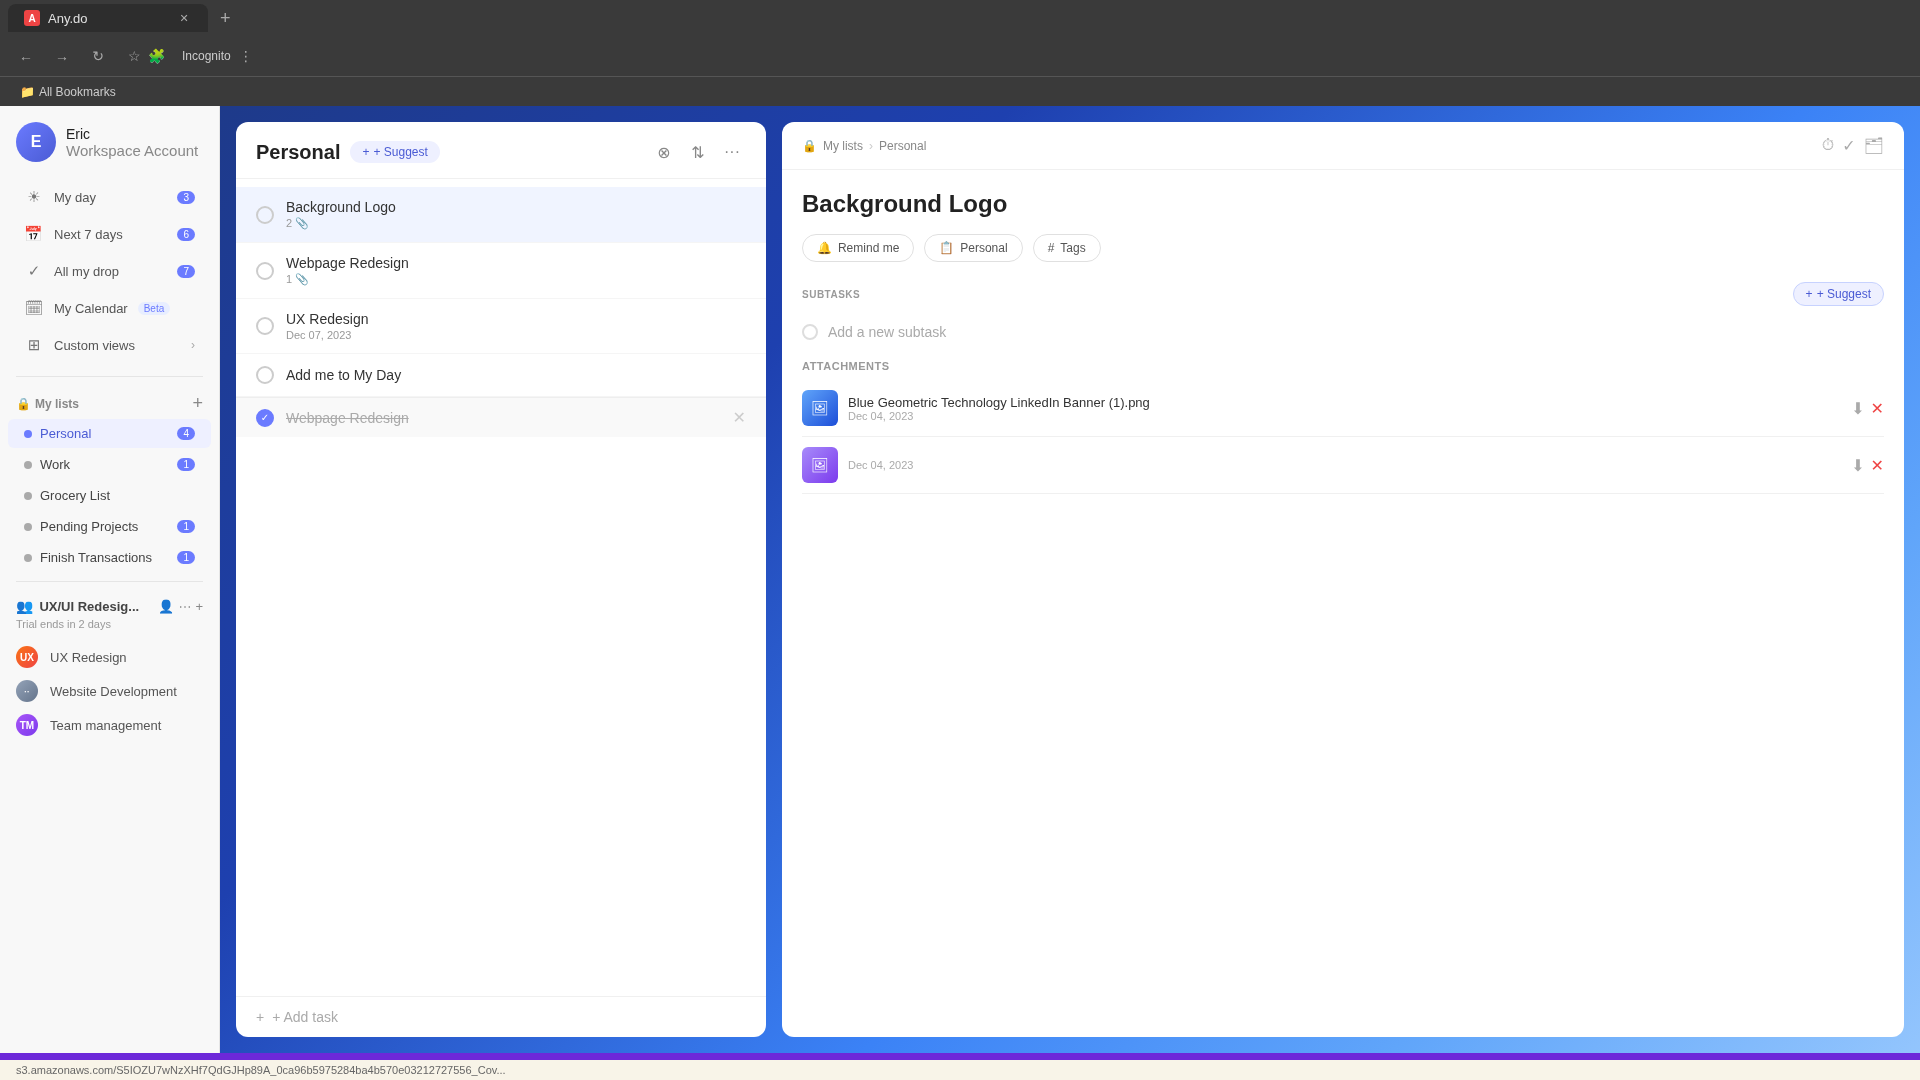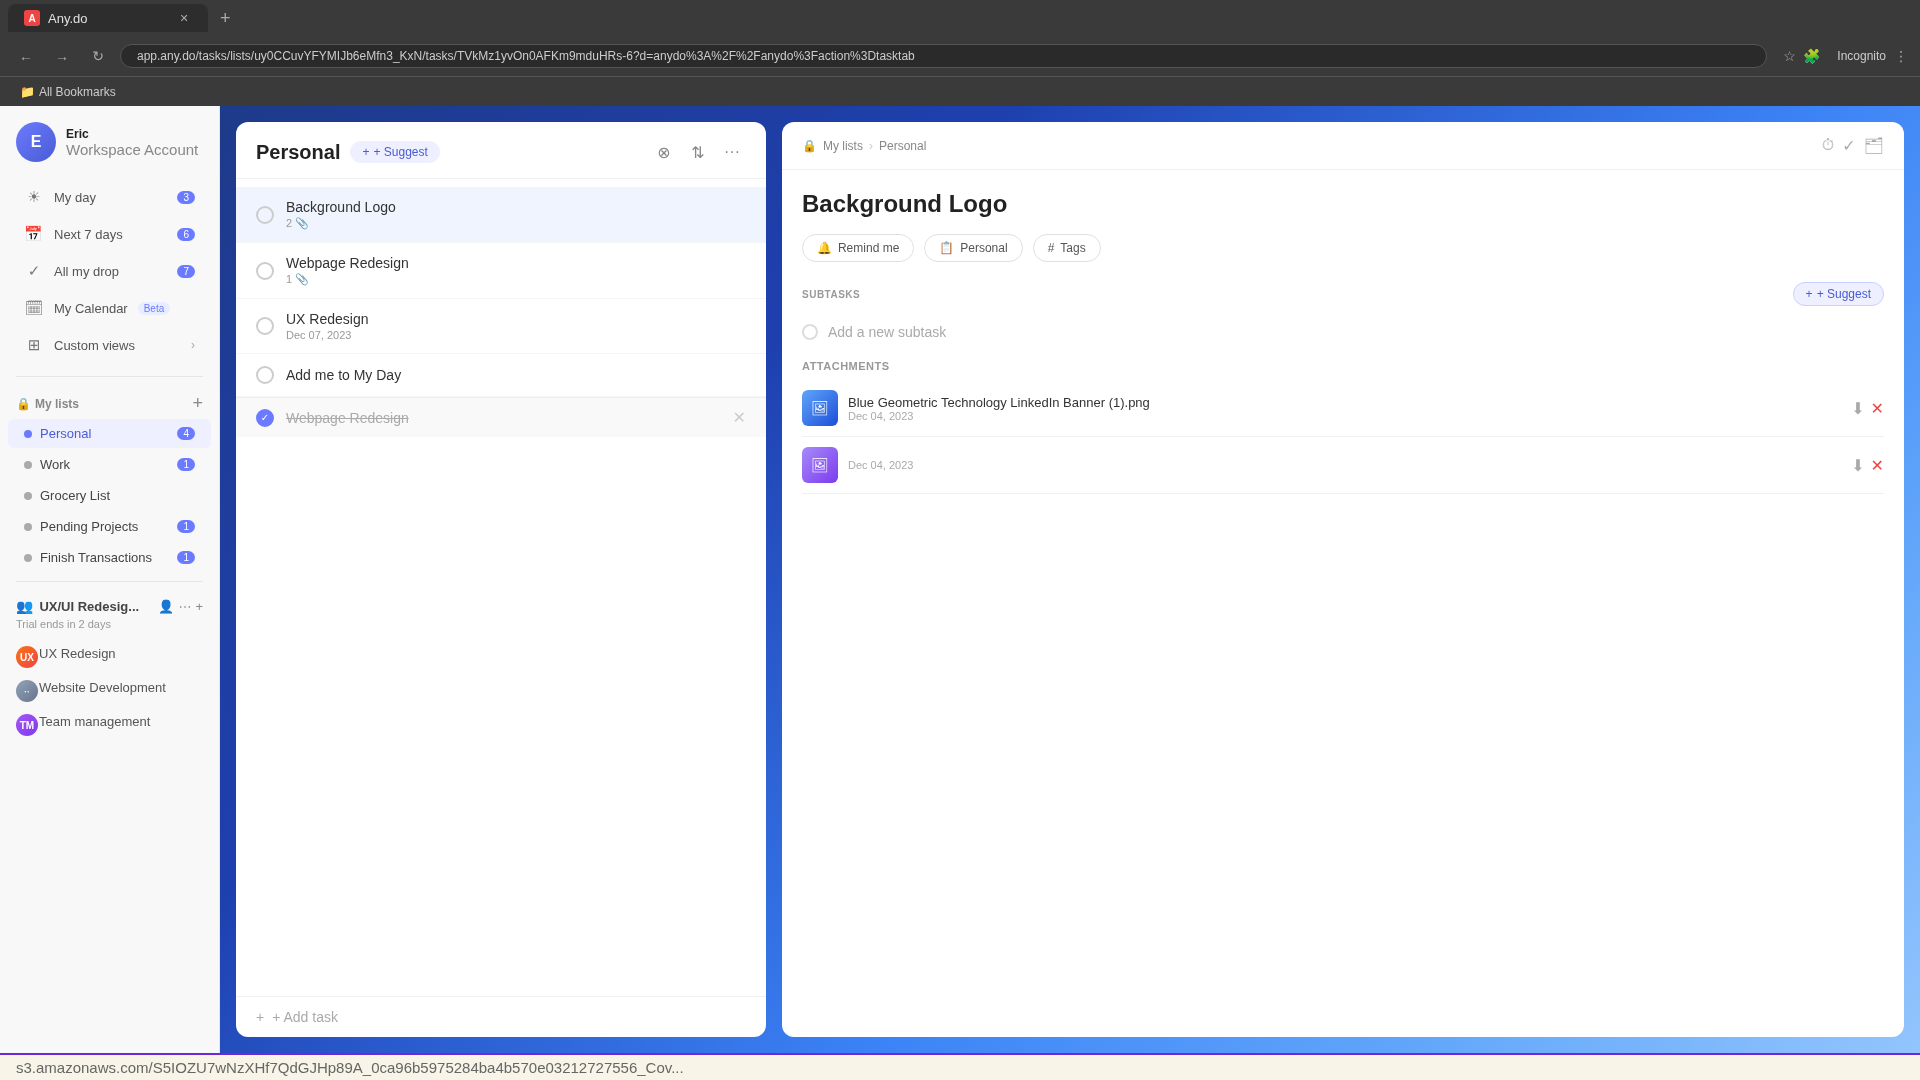--- a/index.html
+++ b/index.html
@@ -18,21 +18,21 @@
     .bookmark-item { color: #ccc; font-size: 12px; display: flex; align-items: center; gap: 4px; cursor: pointer; padding: 2px 8px; }
 
     
     .app { display: flex; flex: 1; overflow: hidden; }
 
     
     .sidebar { width: 220px; background: #f8f8f8; display: flex; flex-direction: column; padding: 0; border-right: 1px solid #e5e5e5; flex-shrink: 0; }
     .sidebar-user { display: flex; align-items: center; gap: 10px; padding: 16px 16px 12px; }
     .avatar { width: 40px; height: 40px; border-radius: 50%; background: linear-gradient(135deg, #6b7bff, #4a5bd4); display: flex; align-items: center; justify-content: center; color: white; font-size: 16px; font-weight: bold; flex-shrink: 0; }
     .user-info { display: flex; flex-direction: column; }
-    .user-name { font-size: 12px; font-weight: 700; color: #222; }
+    .user-name { font-size: 14px; font-weight: 400; color: #222; }
     .user-sub { font-size: 15px; color: #888; }
 
     .sidebar-nav { padding: 4px 0; }
     .nav-item { display: flex; align-items: center; gap: 10px; padding: 8px 16px; cursor: pointer; color: #555; font-size: 13px; border-radius: 6px; margin: 1px 8px; }
     .nav-item .badge { background: #6b7bff; color: white; font-size: 10px; padding: 1px 6px; border-radius: 10px; margin-left: auto; }
     .nav-item .badge-beta { background: #e8eeff; color: #6b7bff; font-size: 10px; padding: 1px 6px; border-radius: 10px; }
     .nav-icon { width: 20px; height: 20px; display: flex; align-items: center; justify-content: center; color: #777; font-size: 15px; }
 
     .sidebar-section { padding: 8px 16px 4px; display: flex; align-items: center; justify-content: space-between; }
     .section-label { font-size: 12px; font-weight: 600; color: #888; display: flex; align-items: center; gap: 4px; }
@@ -44,21 +44,21 @@
     .list-dot { width: 8px; height: 8px; border-radius: 50%; background: #6b7bff; flex-shrink: 0; }
     .list-dot.gray { background: #aaa; }
 
     .sidebar-divider { height: 1px; background: #e5e5e5; margin: 8px 16px; }
 
     .workspace-section { padding: 8px 16px 4px; }
     .workspace-title { display: flex; align-items: center; justify-content: space-between; margin-bottom: 4px; }
     .workspace-name { font-size: 13px; font-weight: 600; color: #444; display: flex; align-items: center; gap: 6px; }
     .ws-icons { display: flex; gap: 4px; }
     .ws-icon-btn { background: none; border: none; color: #888; cursor: pointer; font-size: 13px; }
-    .ws-item { display: flex; align-items: flex-start; gap: 1px; padding: 6px 16px; cursor: pointer; color: #555; font-size: 13px; }
+    .ws-item { display: flex; align-items: center; gap: 12px; padding: 6px 16px; cursor: pointer; color: #555; font-size: 13px; }
     .ws-avatar { width: 22px; height: 22px; border-radius: 50%; background: linear-gradient(135deg, #f97316, #ef4444); display: flex; align-items: center; justify-content: center; color: white; font-size: 10px; font-weight: bold; flex-shrink: 0; }
     .ws-avatar-purple { background: linear-gradient(135deg, #a855f7, #7c3aed); }
     .ws-avatar-blue { background: linear-gradient(135deg, #3b82f6, #1d4ed8); }
 
     
     .main-content { flex: 1; display: flex; flex-direction: column; background: linear-gradient(135deg, #1e3a8a 0%, #1e40af 30%, #3b82f6 60%, #60a5fa 80%, #93c5fd 100%); overflow: hidden; }
 
     
     .content-area { display: flex; flex: 1; overflow: hidden; padding: 16px; gap: 16px; }
 
@@ -111,21 +111,21 @@
     .attachment-thumb { width: 36px; height: 36px; background: linear-gradient(135deg, #60a5fa, #3b82f6); border-radius: 6px; display: flex; align-items: center; justify-content: center; color: white; font-size: 10px; flex-shrink: 0; }
     .attachment-info { flex: 1; }
     .attachment-name { font-size: 13px; color: #333; }
     .attachment-date { font-size: 11px; color: #aaa; }
     .attachment-actions { display: flex; gap: 6px; align-items: center; }
     .att-action { color: #aaa; cursor: pointer; font-size: 16px; }
     .att-action.red { color: #ef4444; }
     .drop-zone { border: 2px dashed #e0e0e0; border-radius: 8px; padding: 16px; text-align: center; color: #aaa; font-size: 13px; margin-top: 10px; cursor: pointer; }
 
     
-    .status-bar { background: #f8f4e8; border-top: 2px solid #6d28d9; padding: 4px 16px; font-size: 15px; color: #666; display: flex; align-items: center; }
+    .status-bar { background: #f8f4e8; border-top: 7px solid #6d28d9; padding: 4px 16px; font-size: 11px; color: #666; display: flex; align-items: center; }
 
     
     ::-webkit-scrollbar { width: 4px; }
     ::-webkit-scrollbar-track { background: transparent; }
     ::-webkit-scrollbar-thumb { background: #ccc; border-radius: 2px; }
   </style>
 </head>
 <body>
 
 <div class="tab-bar">
@@ -133,23 +133,20 @@
     <div class="tab-favicon">A</div>
     <span>Any.do</span>
     <div class="tab-close">✕</div>
   </div>
   <button class="tab-new">+</button>
 </div>
 <div class="nav-bar">
   <button class="nav-btn">←</button>
   <button class="nav-btn">→</button>
   <button class="nav-btn">↻</button>
-  <div class="url-bar">
-    <span style="font-size:12px;color:#ccc;overflow:hidden;white-space:nowrap;text-overflow:ellipsis;">app.any.do/tasks/lists/uy0CCuvYFYMIJb6eMfn3_KxN/tasks/TVkMz1yvOn0AFKm9mduHRs-6?d=anydo%3A%2F%2Fanydo%3Faction%3Dtasktab</span>
-  </div>
   <div class="nav-actions">
     <button class="nav-action-btn">☆</button>
     <button class="nav-action-btn">🧩</button>
     <span style="font-size:12px;color:#ccc;margin-left:8px;">Incognito</span>
     <button class="nav-action-btn">⋮</button>
   </div>
 </div>
 <div class="bookmark-bar">
   <span class="bookmark-item">📁 <span>All Bookmarks</span></span>
 </div>

